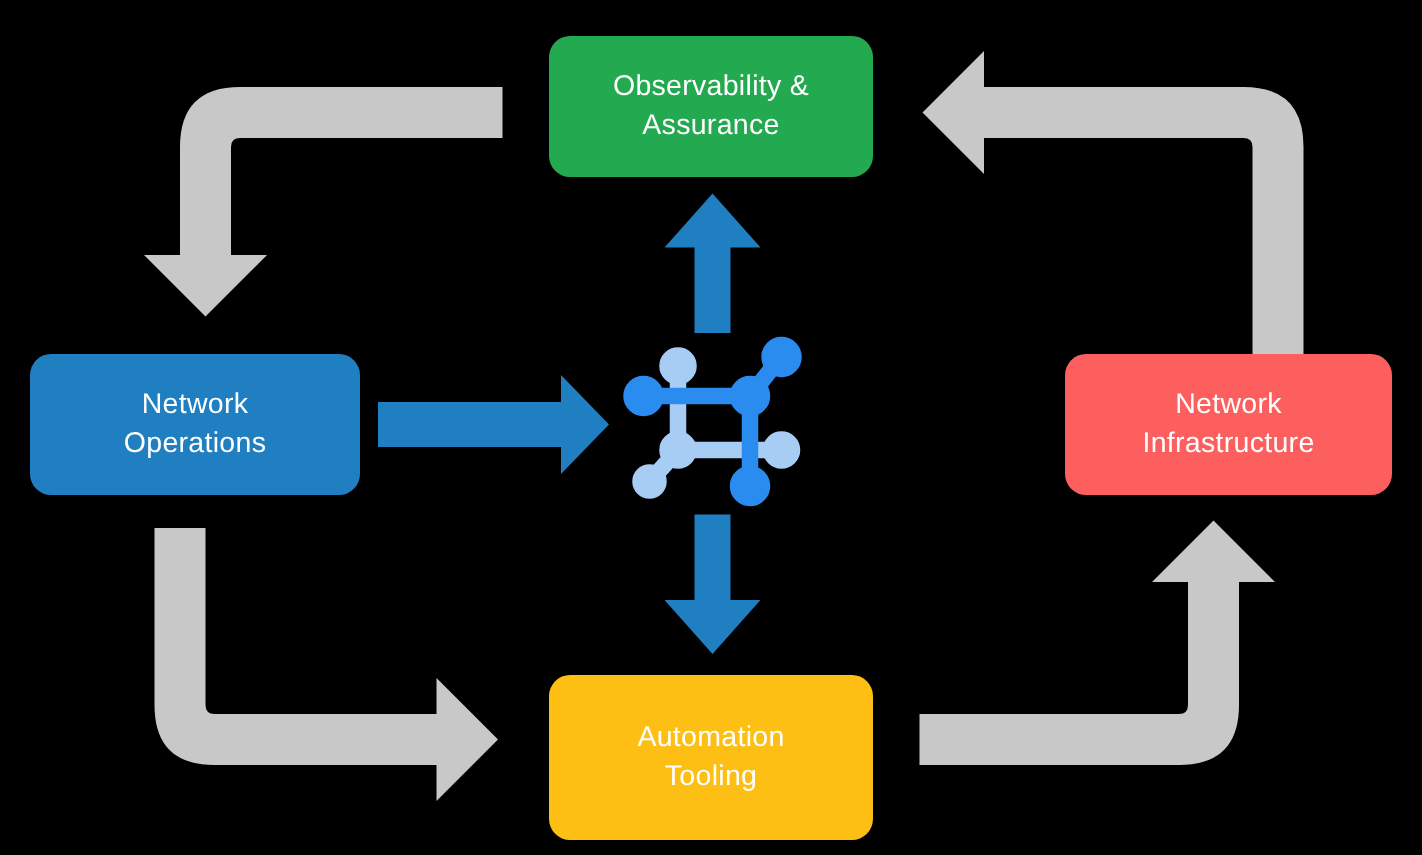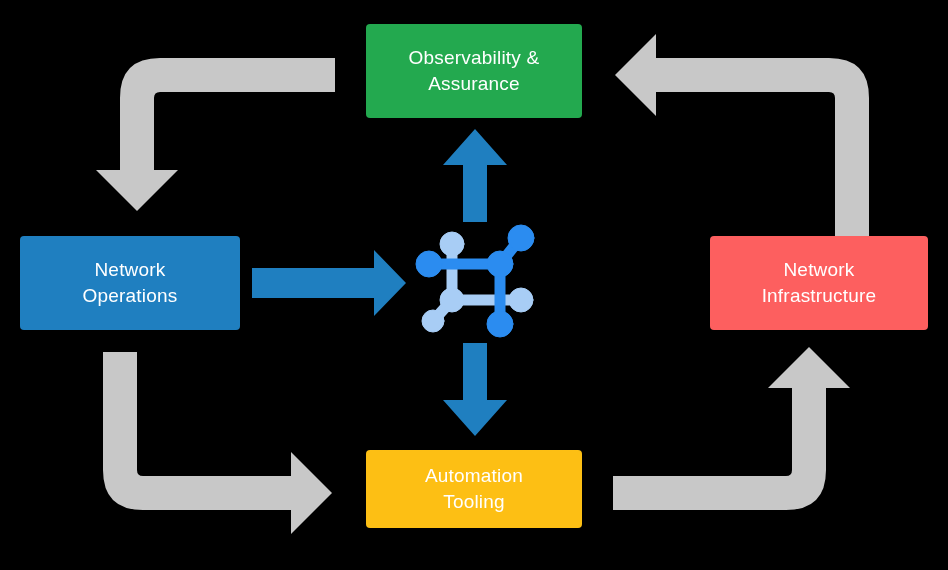--- a/index.html
+++ b/index.html
@@ -15,21 +15,21 @@
     font-family: "Liberation Sans", sans-serif;
   }
   #canvas {
     position: absolute;
     left: 0; top: 0;
     width: 948px;
     height: 570px;
   }
   .node-box {
     position: absolute;
-    border-radius: 4px;
+    border-radius: 14px;
     display: flex;
     align-items: center;
     justify-content: center;
     text-align: center;
     color: #ffffff;
     font-size: 19px;
     line-height: 1.35;
     font-weight: 400;
     letter-spacing: 0.2px;
     box-sizing: border-box;
@@ -43,21 +43,21 @@
   }
   #box-network-operations {
     left: 20px; top: 236px; width: 220px; height: 94px;
     background: #1F7FC0;
   }
   #box-network-infrastructure {
     left: 710px; top: 236px; width: 218px; height: 94px;
     background: #FD5F5F;
   }
   #box-automation-tooling {
-    left: 366px; top: 450px; width: 216px; height: 78px;
+    left: 366px; top: 450px; width: 216px; height: 110px;
     background: #FDBF14;
   }
   svg.layer {
     position: absolute;
     left: 0; top: 0;
     width: 948px;
     height: 570px;
     pointer-events: none;
   }
   svg.layer * { pointer-events: auto; }

